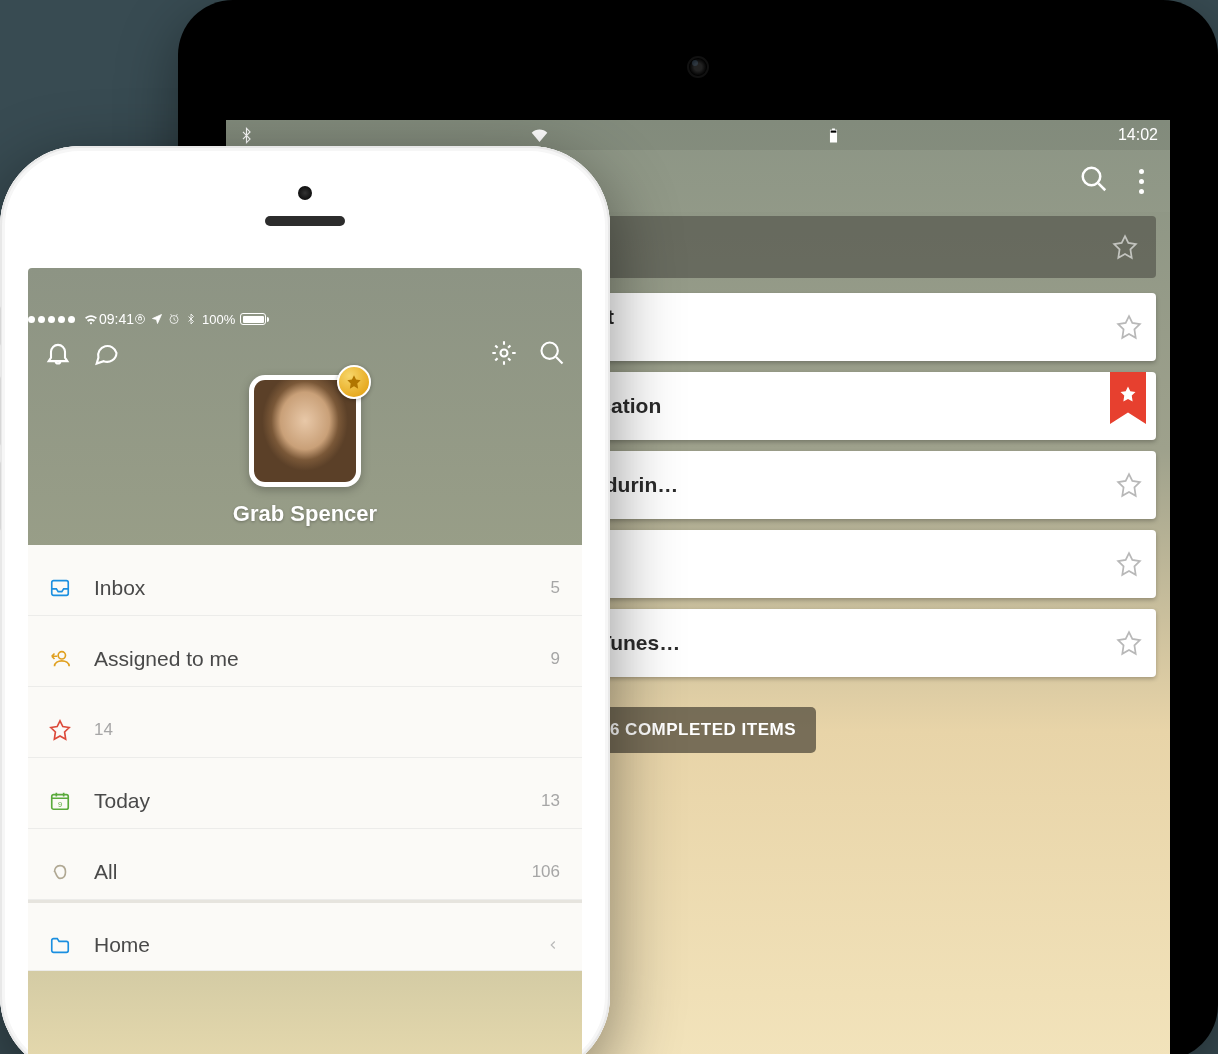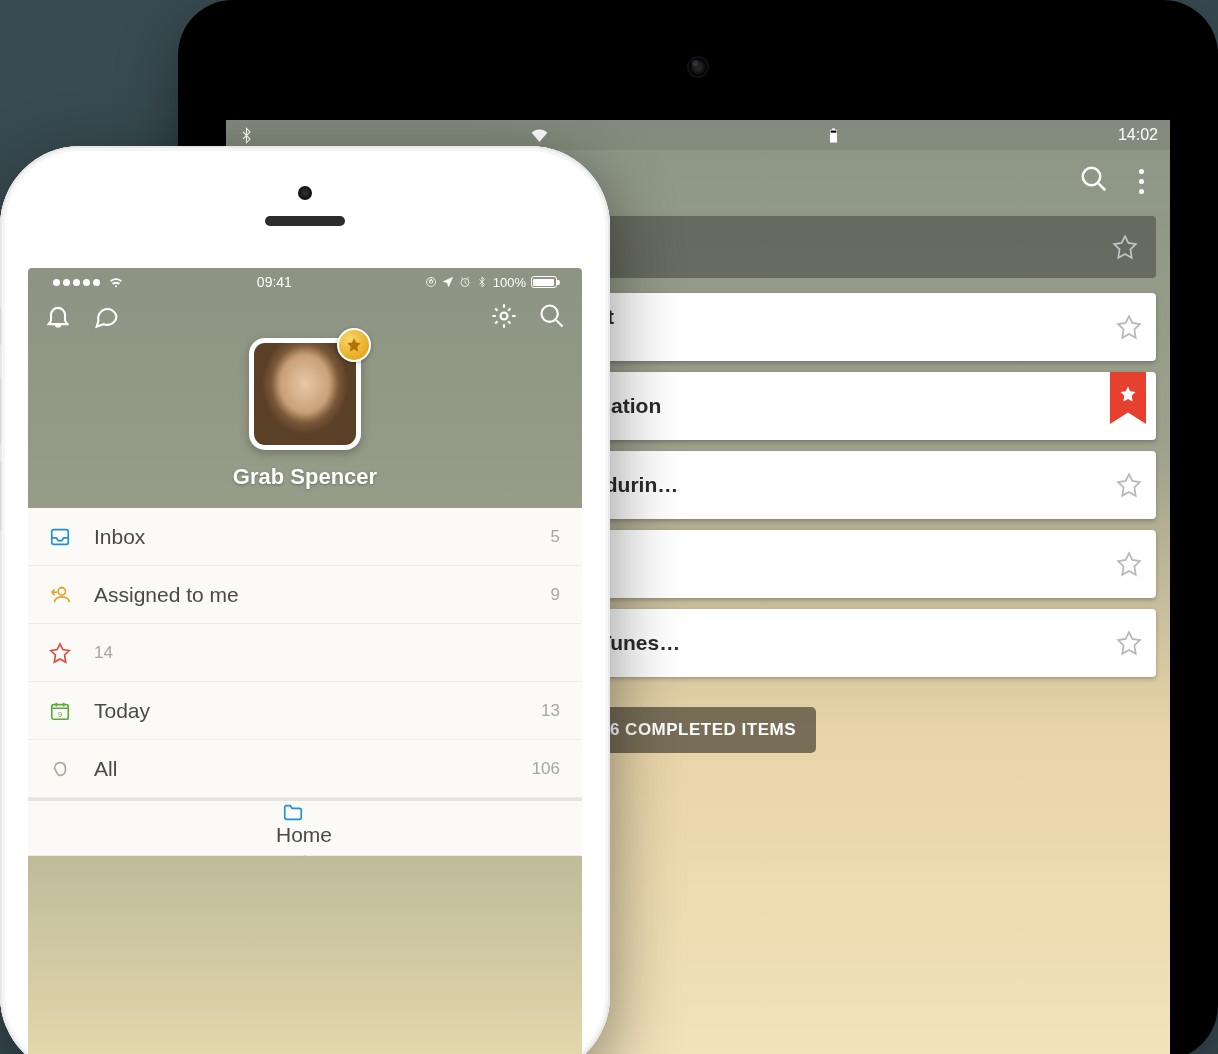--- a/index.html
+++ b/index.html
@@ -90,21 +90,21 @@
   .pb3{left:-5px;top:315px;width:6px;height:70px;}
   .phone-top{position:absolute;top:40px;left:0;right:0;display:flex;flex-direction:column;align-items:center;gap:16px;}
   .ph-cam{width:14px;height:14px;background:radial-gradient(circle,#333,#000);border-radius:50%;}
   .ph-speaker{width:80px;height:10px;background:#2c2c2c;border-radius:6px;}
 
   .phone-screen{
     position:absolute; left:28px; right:28px; top:122px; bottom:0;
     overflow:hidden; border-radius:4px 4px 0 0;
     background:linear-gradient(to bottom,#8d9484 0%,#9da289 50%,#e7daae 100%);
   }
-  .ios-status{height:28px;display:flex;align-items:center;justify-content:space-between;padding:0 25px;color:#fff;font-size:14px;font-weight:500;}
+  .ios-status{height:28px;display:flex;align-items:center;padding:0 0;color:#fff;font-size:14px;font-weight:500;margin-top:37px;}
   .ios-left{display:flex;align-items:center;gap:8px;}
   .sig-dots{display:flex;gap:3px;}
   .sig-dots span{width:7px;height:7px;background:#fff;border-radius:50%;}
   .ios-right{display:flex;align-items:center;gap:5px;font-size:13px;}
   .ios-right svg{width:12px;height:12px;stroke:#fff;fill:none;stroke-width:1.6;}
   .batt{width:26px;height:12px;border:1.3px solid #fff;border-radius:3px;position:relative;}
   .batt::before{content:"";position:absolute;left:1.5px;top:1.5px;bottom:1.5px;right:1.5px;background:#fff;border-radius:1px;}
   .batt::after{content:"";position:absolute;right:-4px;top:3px;width:2.5px;height:5px;background:#fff;border-radius:0 2px 2px 0;}
 
   .profile-zone{position:relative;display:flex;flex-direction:column;align-items:center;padding:12px 0 18px;}
@@ -125,24 +125,24 @@
   .badge{
     position:absolute; right:-10px; top:-10px; width:34px;height:34px;border-radius:50%;
     background:radial-gradient(circle at 35% 30%,#f7d66a,#e6a81e 75%);
     display:flex;align-items:center;justify-content:center;border:2px solid #fff;box-shadow:0 1px 4px rgba(0,0,0,0.3);
   }
   .badge svg{width:16px;height:16px;fill:#b07500;}
   .username{margin-top:14px;font-size:22px;font-weight:700;color:#fff;text-shadow:0 1px 3px rgba(0,0,0,0.3);}
 
   .smart-lists{background:#fbfaf7;}
   .sl-item{
-    display:flex;align-items:center;height:58px;padding:0 22px 0 20px;
+    display:flex;align-items:center;height:71px;padding:16px 22px 0 20px;
     border-bottom:1px solid #ececea; font-size:21px; color:#353535;
   }
-  .sl-item.group{border-top:3px solid #e6e4de;flex-direction:column;}
+  .sl-item.group{border-top:3px solid #e6e4de;}
   .sl-ic{width:24px;margin-right:22px;display:flex;justify-content:center;}
   .sl-ic svg{width:22px;height:22px;}
   .sl-label{flex:1;color:#494949;}
   .sl-count{color:#a6a6a6;font-size:17px;}
   .sl-chev svg{width:14px;height:14px;stroke:#b8b8b8;fill:none;stroke-width:2;}
 </style>
 </head>
 <body>
 
 <div class="tablet-frame">

